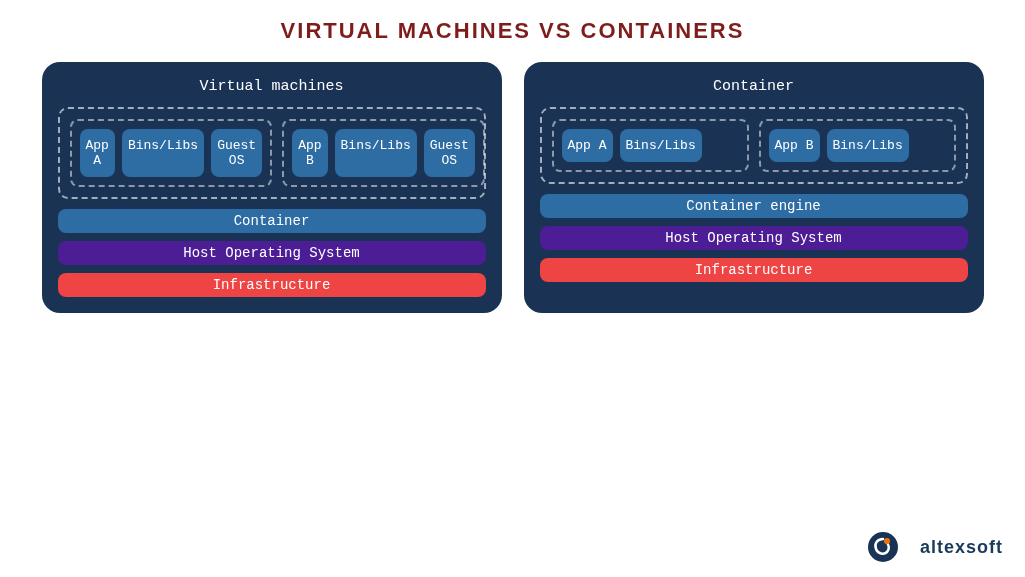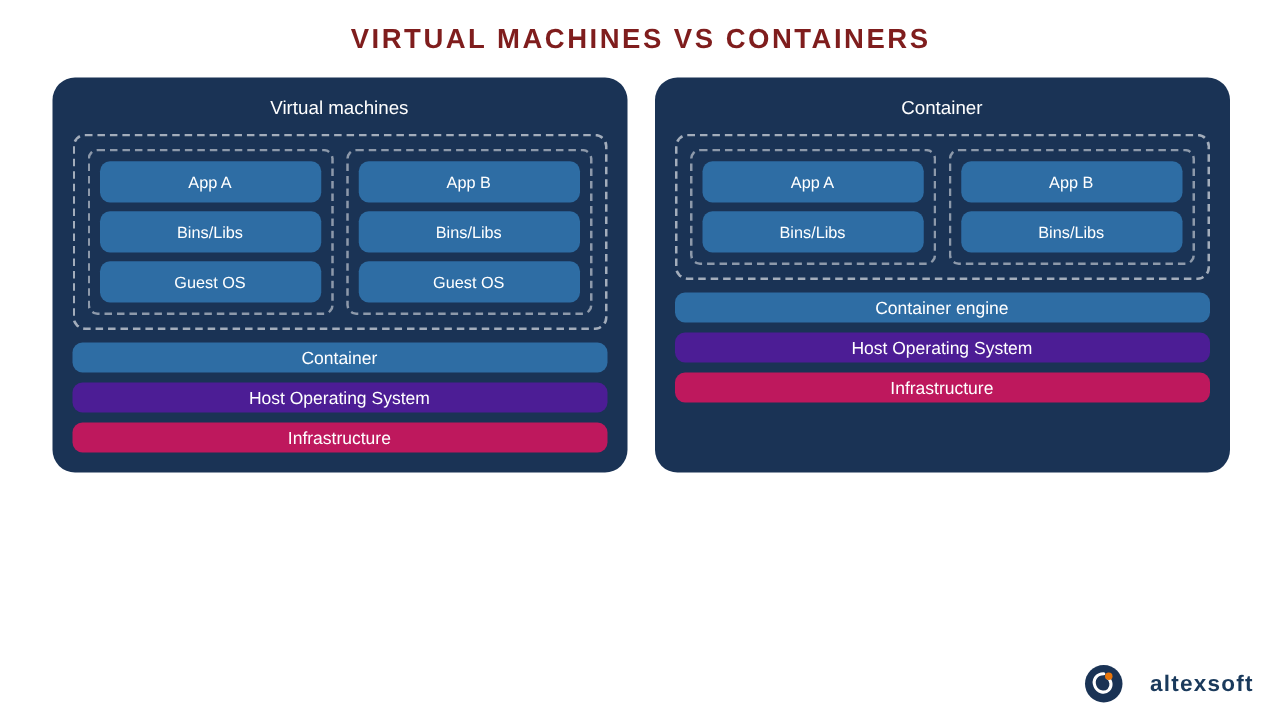--- a/index.html
+++ b/index.html
@@ -23,20 +23,21 @@
       letter-spacing: 2px;
       text-transform: uppercase;
       margin-bottom: 18px;
     }
 
     .diagrams-container {
       display: flex;
       gap: 22px;
       width: 100%;
       justify-content: center;
+      font-family: Liberation Mono, monospace;
     }
 
     .diagram-box {
       background: #1a3355;
       border-radius: 18px;
       padding: 16px 16px 16px 16px;
       width: 460px;
       display: flex;
       flex-direction: column;
       gap: 8px;
@@ -59,21 +60,21 @@
       gap: 10px;
       margin-bottom: 2px;
     }
 
     .dashed-column {
       flex: 1;
       border: 2px dashed rgba(255,255,255,0.5);
       border-radius: 8px;
       padding: 8px;
       display: flex;
-      flex-direction: column;
+      flex-direction: row;
       gap: 7px;
     }
 
     .inner-box {
       background: #2e6da4;
       border-radius: 8px;
       color: #ffffff;
       font-size: 13px;
       text-align: center;
       padding: 9px 6px;
@@ -91,21 +92,21 @@
 
     .layer-hypervisor {
       background: #2e6da4;
     }
 
     .layer-os {
       background: #4c1d95;
     }
 
     .layer-infra {
-      background: #be185d;
+      background: #ef4444;
     }
 
     
     .logo-area {
       position: absolute;
       bottom: 14px;
       right: 22px;
       display: flex;
       align-items: center;
       gap: 21px;

